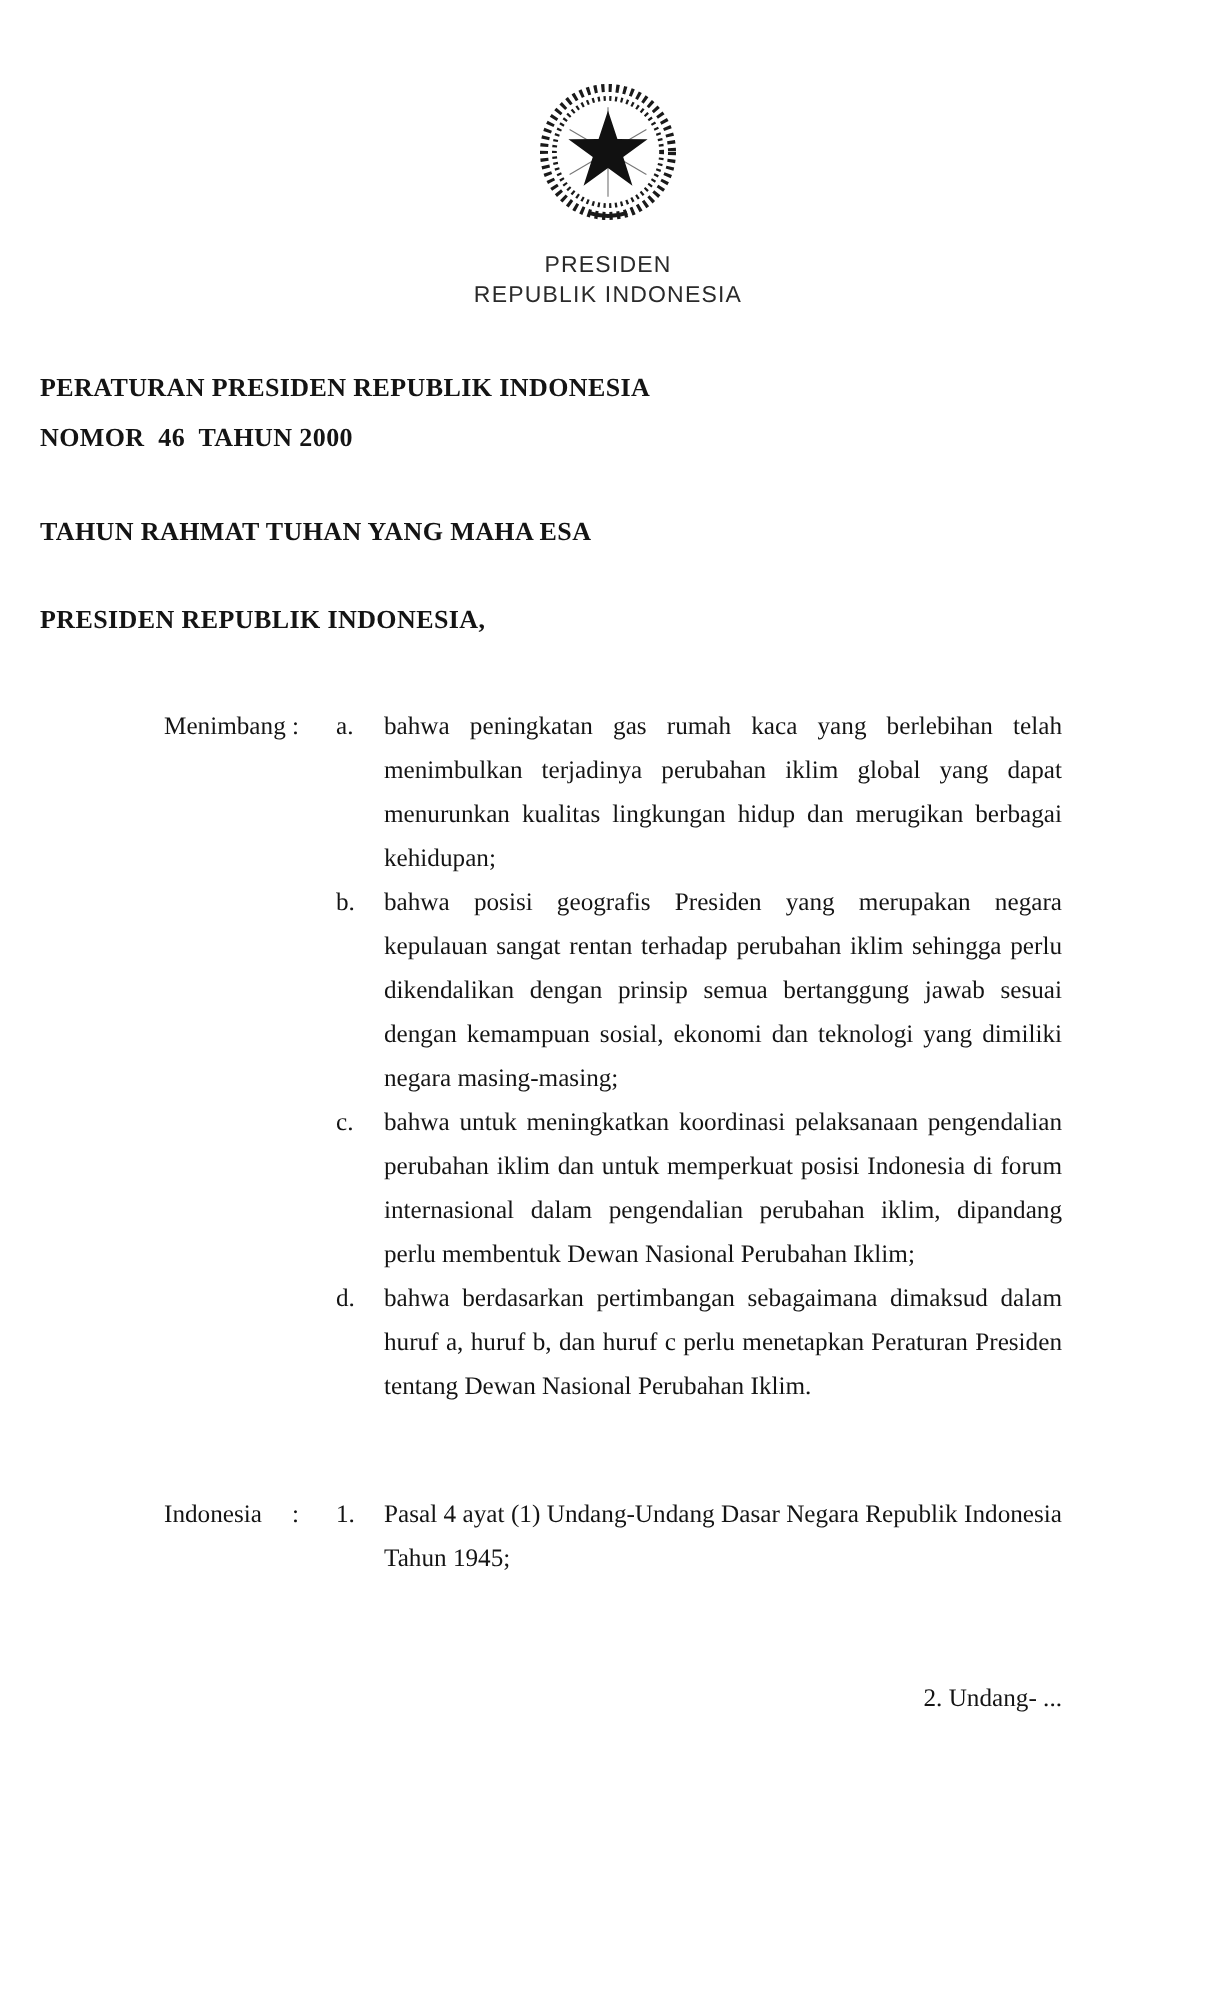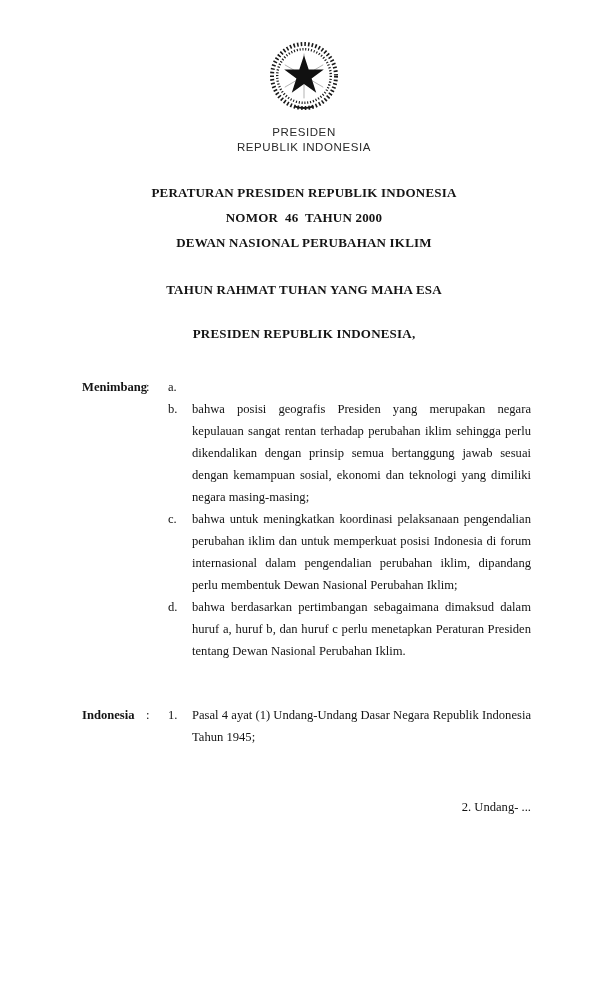--- a/index.html
+++ b/index.html
@@ -13,38 +13,38 @@
   
   .header{text-align:center;padding-top:36px;}
   .seal{display:inline-block;line-height:0;}
   .org{
     font-family:"Liberation Sans", sans-serif;
     font-size:11.5px;letter-spacing:0.6px;color:#2a2a2a;
     line-height:1.3;margin-top:5px;
   }
 
   
-  .title-block{text-align:center;font-weight:bold;font-size:13px;letter-spacing:0.2px;}
+  .title-block{text-align:left;font-weight:bold;font-size:13px;letter-spacing:0.2px;margin-left:20px;}
   .t-line1{margin-top:30px;}
   .t-line2{margin-top:9px;white-space:pre;}
   .t-tentang{margin-top:27px;}
   .t-subject{margin-top:9px;}
   .t-grace{margin-top:31px;}
   .t-authority{margin-top:28px;}
 
   
   .bodytext{margin-top:34px;padding:0 77px 0 82px;font-size:12.6px;}
   .section{margin-top:0;}
   .section + .section{margin-top:42px;}
   .row{
     display:grid;
     grid-template-columns:64px 22px 24px 1fr;
     align-items:start;
   }
-  .label{font-weight:bold;line-height:22px;}
+  .label{font-weight:normal;line-height:22px;}
   .colon{line-height:22px;text-align:left;}
   .marker{line-height:22px;}
   .clause{
     text-align:justify;line-height:22px;
     text-justify:inter-word;
   }
 
   
   .catchword{
     margin-top:48px;padding:0 77px 0 56px;
@@ -77,32 +77,32 @@
     </span>
     <div class="org">
       <div>PRESIDEN</div>
       <div>REPUBLIK INDONESIA</div>
     </div>
   </div>
 
   <div class="title-block">
     <div class="t-line1">PERATURAN PRESIDEN REPUBLIK INDONESIA</div>
     <div class="t-line2">NOMOR  46  TAHUN 2000</div>
-    <div class="t-subject">DEWAN NASIONAL PERUBAHAN IKLIM</div>
     <div class="t-grace">TAHUN RAHMAT TUHAN YANG MAHA ESA</div>
     <div class="t-authority">PRESIDEN REPUBLIK INDONESIA,</div>
   </div>
 
   <div class="bodytext">
 
     <div class="section">
       <div class="row">
         <div class="label">Menimbang</div>
         <div class="colon">:</div>
         <div class="marker">a.</div>
+        <div class="clause">bahwa peningkatan gas rumah kaca yang berlebihan telah menimbulkan terjadinya perubahan iklim global yang dapat menurunkan kualitas lingkungan hidup dan merugikan berbagai kehidupan;</div>
       </div>
       <div class="row">
         <div class="label"></div>
         <div class="colon"></div>
         <div class="marker">b.</div>
         <div class="clause">bahwa posisi geografis Presiden yang merupakan negara kepulauan sangat rentan terhadap perubahan iklim sehingga perlu dikendalikan dengan prinsip semua bertanggung jawab sesuai dengan kemampuan sosial, ekonomi dan teknologi yang dimiliki negara masing-masing;</div>
       </div>
       <div class="row">
         <div class="label"></div>
         <div class="colon"></div>

